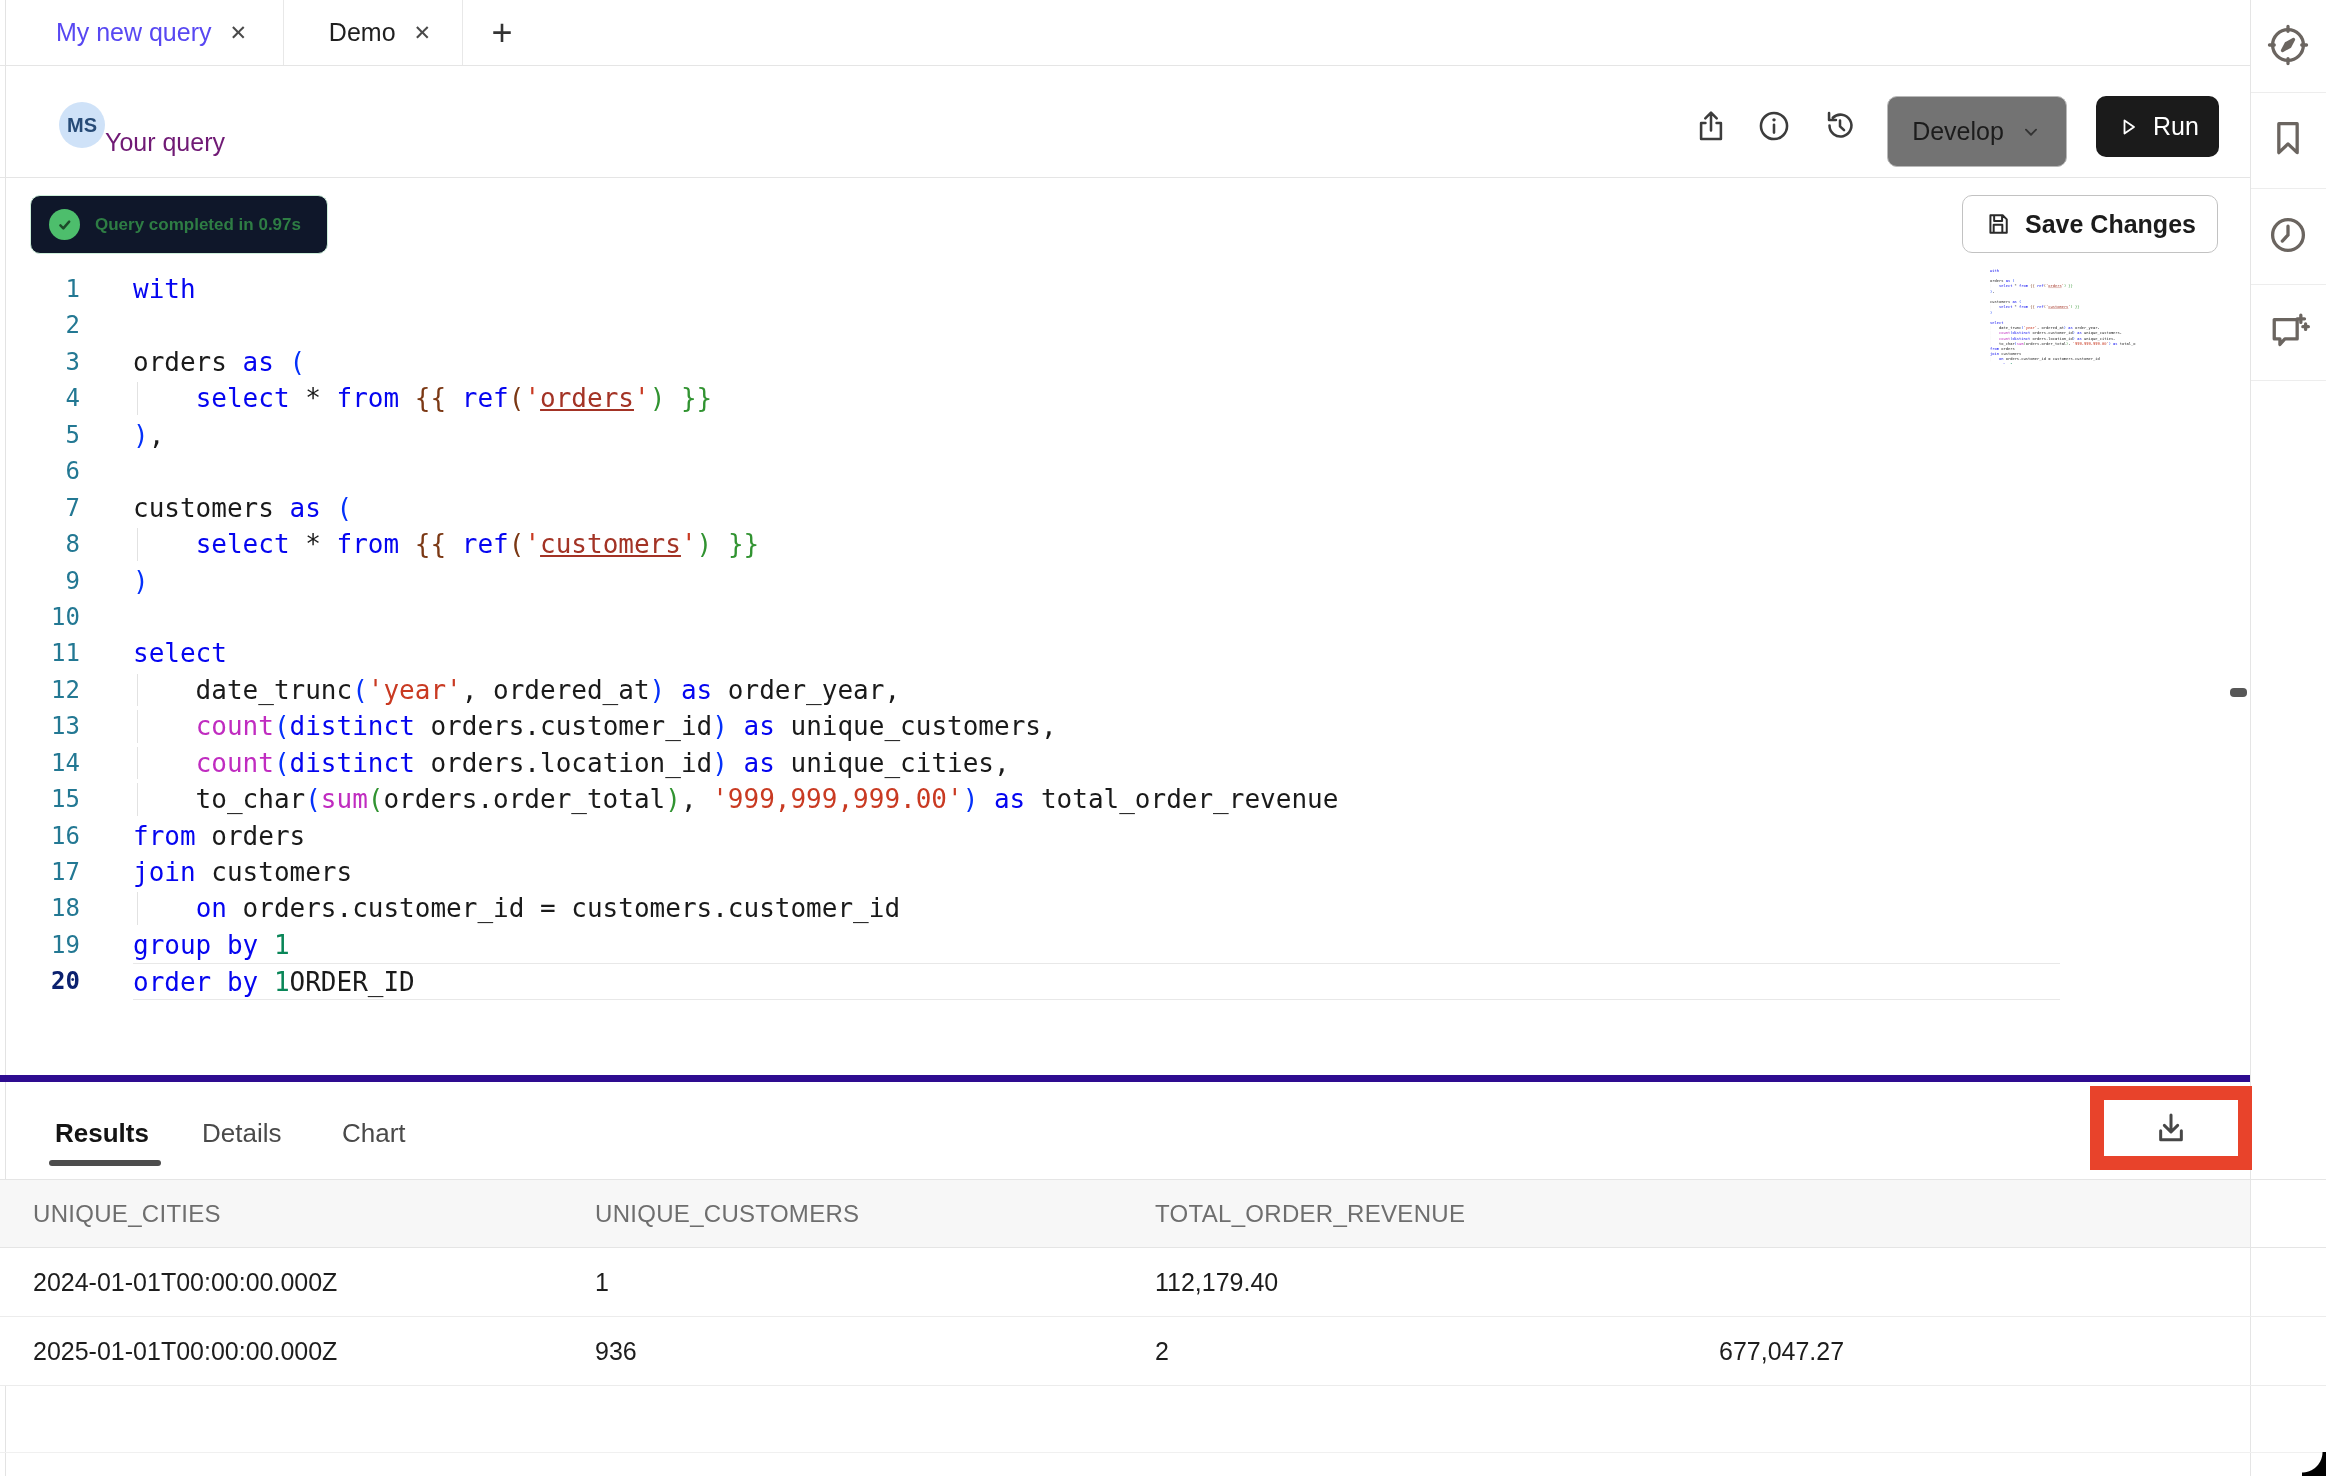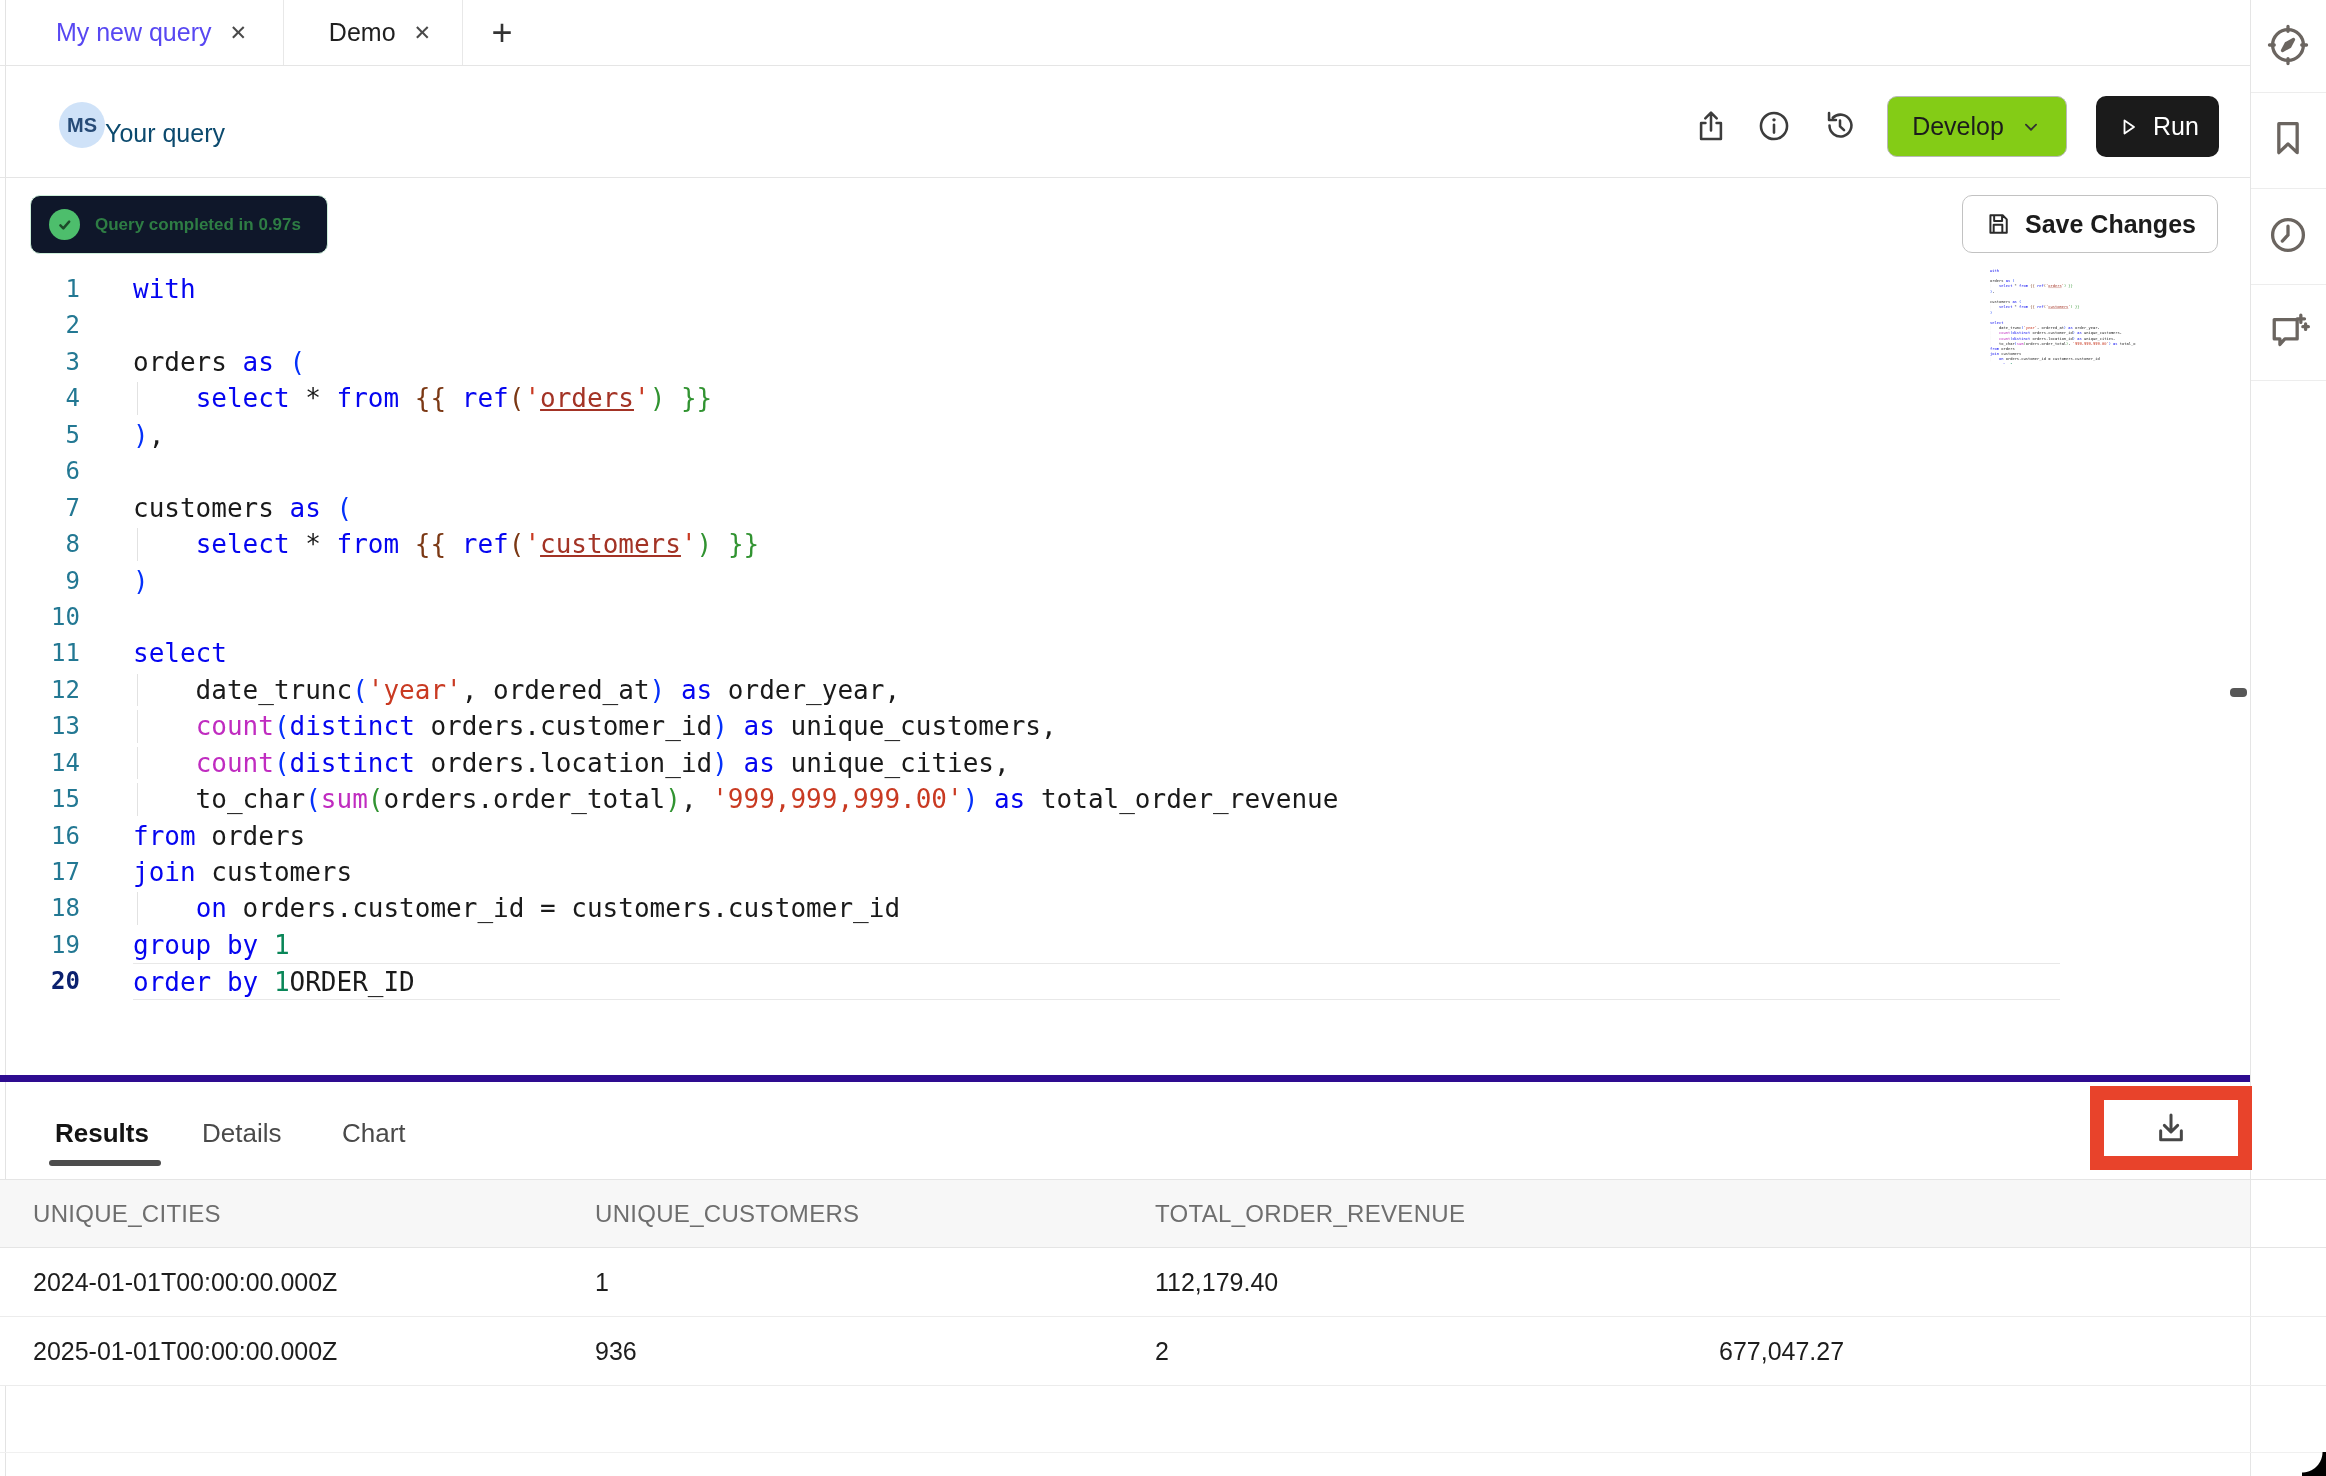--- a/index.html
+++ b/index.html
@@ -13,25 +13,25 @@
   .tab{position:absolute;top:0;height:65px;display:flex;align-items:center;
        justify-content:center;padding:0 28px 0 42px;border-right:1px solid #e8e8e8;
        background:#fff;box-sizing:border-box;font-size:25px}
   .tab .close{font-size:21px;color:#4a4a4a;margin-left:18px;cursor:pointer}
   #newtab{position:absolute;top:0;height:65px;width:60px;display:flex;align-items:center;
           justify-content:center;font-size:36px;font-weight:300;color:#333}
 
   
   #avatar{left:59px;top:102px;width:46px;height:46px;border-radius:50%;background:#cfe2f8;
           color:#274b77;font-weight:bold;font-size:20px;display:flex;align-items:center;justify-content:center}
-  #doc-title{left:105px;top:119px;font-size:25px;color:#0c4a6e}
+  #doc-title{left:105px;top:128px;font-size:25px;color:#701a75}
   .hicon{position:absolute;top:108px;width:36px;height:36px;color:#3c3c3c}
   .btn{position:absolute;display:flex;align-items:center;justify-content:center;
        box-sizing:border-box;border-radius:10px;font-size:25px;cursor:pointer}
-  #develop-btn{left:1887px;top:96px;width:180px;height:61px;border:1.5px solid #b9b9b9;background:#84cc16;gap:16px}
+  #develop-btn{left:1887px;top:96px;width:180px;height:71px;border:1.5px solid #b9b9b9;background:#737373;gap:16px}
   #run-btn{left:2096px;top:96px;width:123px;height:61px;background:#1b1b1b;color:#fff;gap:13px;font-weight:500}
   #save-btn{left:1962px;top:195px;width:256px;height:58px;border:1.5px solid #c2c2c2;background:#fff;gap:13px;font-weight:700}
 
   
   #status-pill{left:30px;top:195px;height:57px;display:flex;align-items:center;gap:15px;
                padding:0 26px 0 18px;background:#0f172a;border:1.5px solid #cdeeda;border-radius:10px;
                color:#2e7d44;font-size:17px;font-weight:600}
   #status-check{width:31px;height:31px;border-radius:50%;background:#4dbe6c;display:flex;
                 align-items:center;justify-content:center}
 

